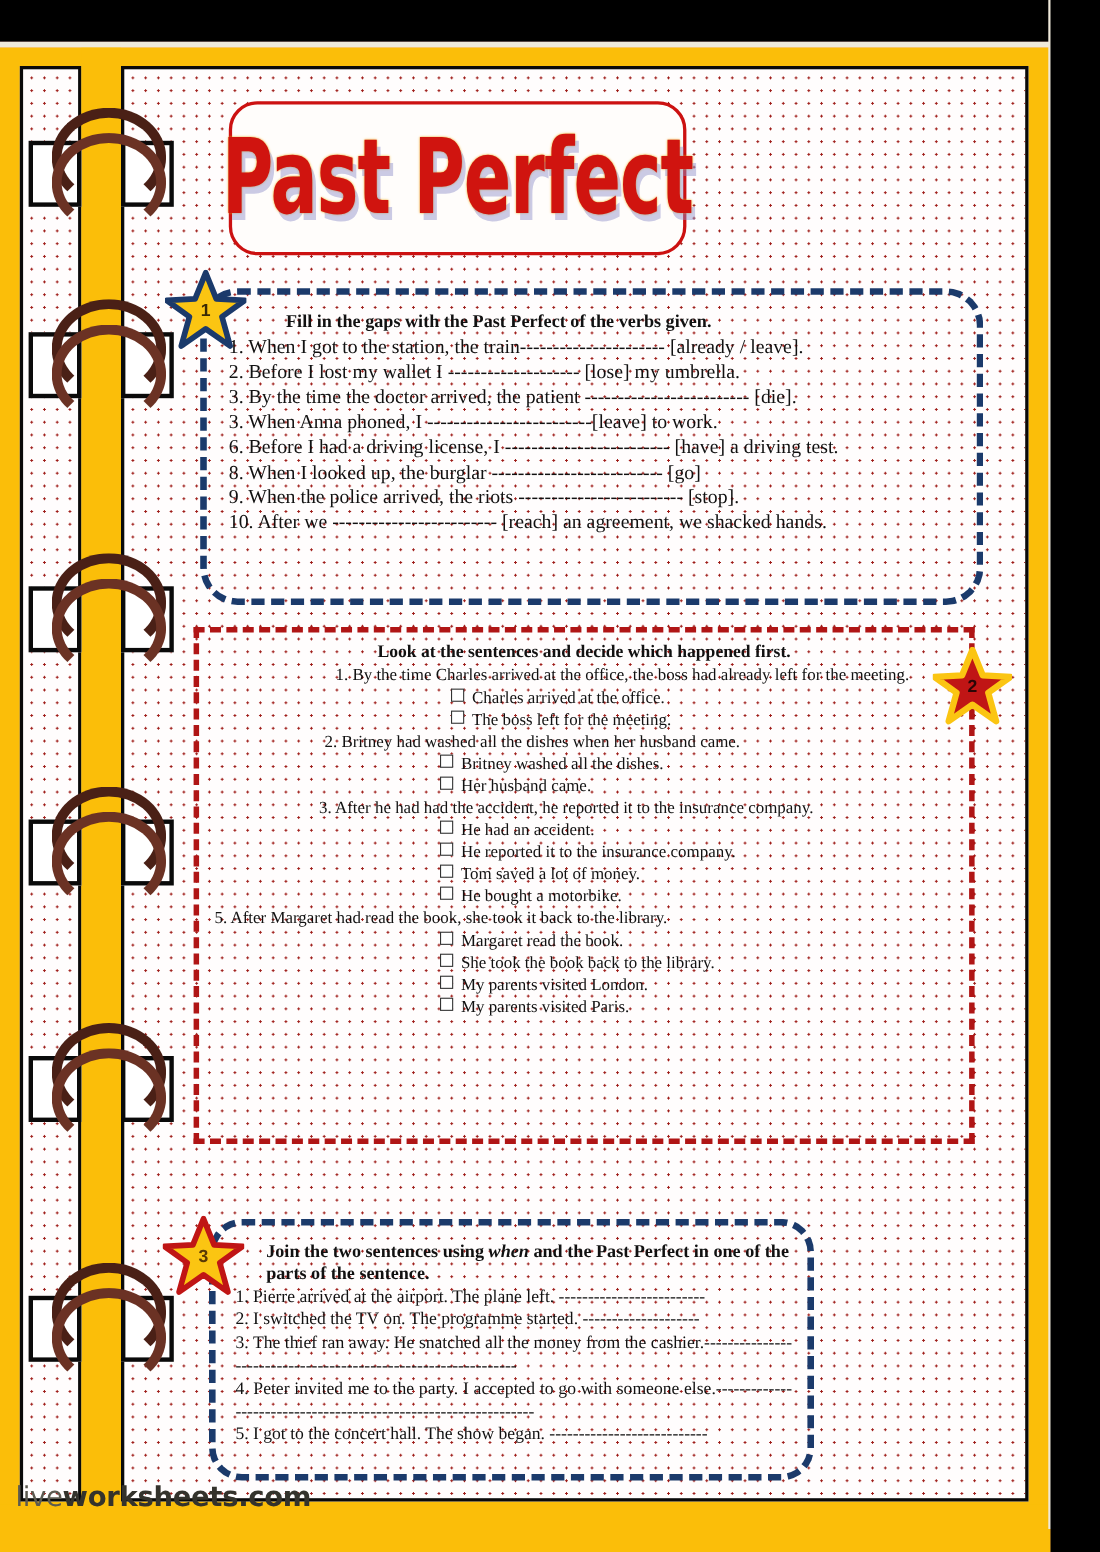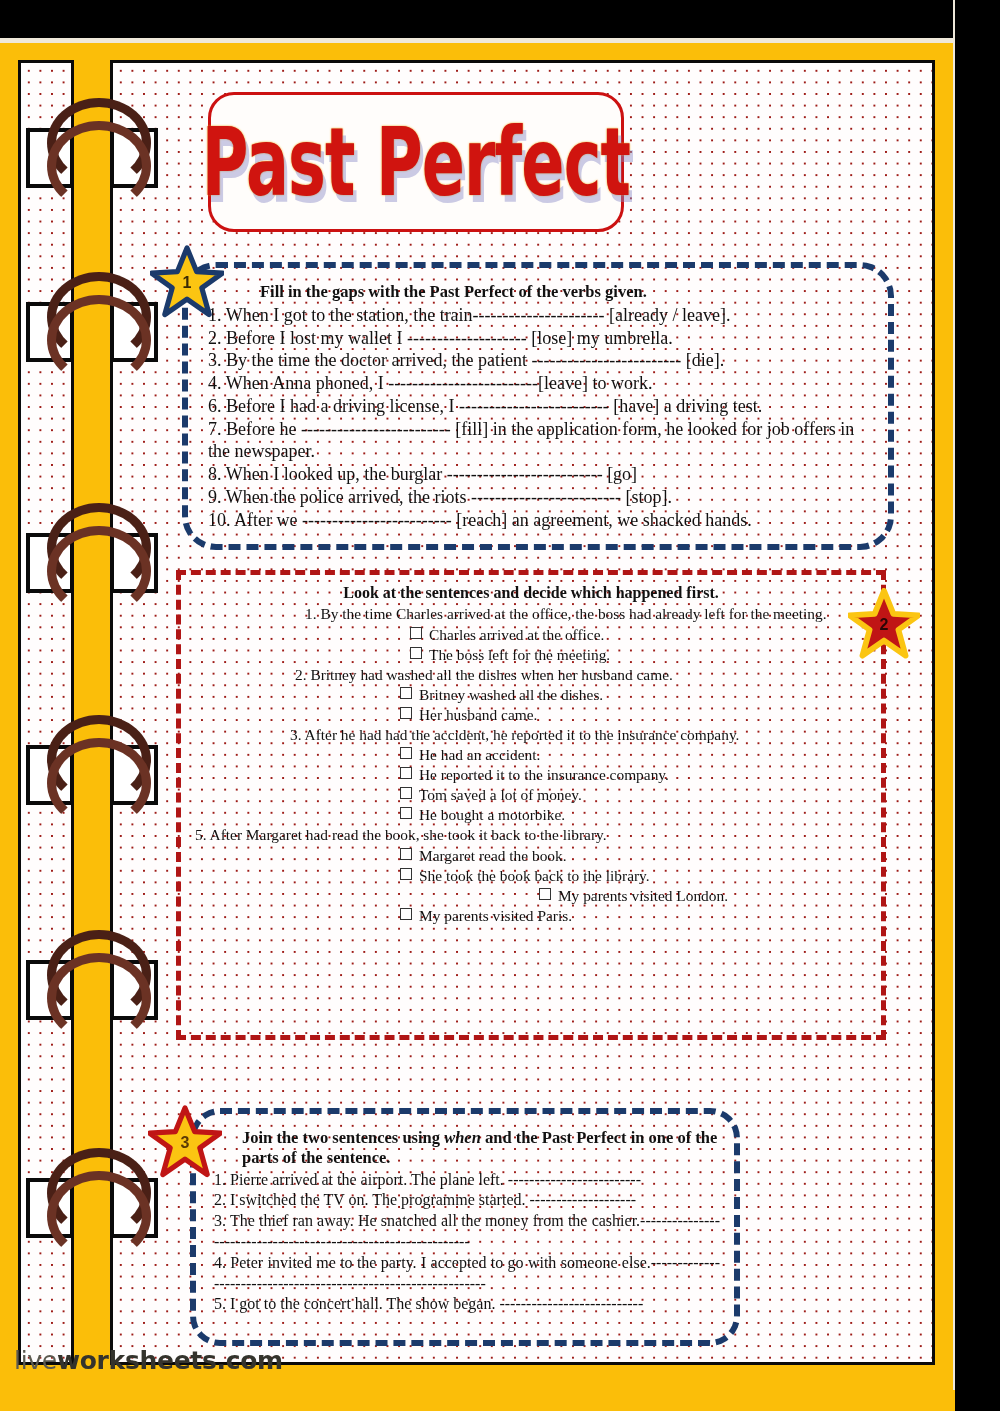--- a/index.html
+++ b/index.html
@@ -204,23 +204,22 @@
   <div class="title-box">
     <span class="title-text">Past Perfect</span>
   </div>
 
   <div class="ex-box" id="ex1">
     <div class="ex-inner">
       <p class="ex-head">Fill in the gaps with the Past Perfect of the verbs given.</p>
       <p class="q">1. When I got to the station, the train---------------------- [already / leave].</p>
       <p class="q">2. Before I lost my wallet I -------------------- [lose] my umbrella.</p>
       <p class="q">3. By the time the doctor arrived, the patient ------------------------- [die].</p>
-      <p class="q">4. When Anna phoned, I -------------------------[leave] to work.</p>
+      <p class="q">3. When Anna phoned, I -------------------------[leave] to work.</p>
       <p class="q">6. Before I had a driving license, I ------------------------- [have] a driving test.</p>
-      <p class="q">7. Before he ------------------------- [fill] in the application form, he looked for job offers in the newspaper.</p>
       <p class="q">8. When I looked up, the burglar -------------------------- [go]</p>
       <p class="q">9. When the police arrived, the riots ------------------------- [stop].</p>
       <p class="q">10. After we ------------------------- [reach] an agreement, we shacked hands.</p>
     </div>
   </div>
 
   <div class="ex-box" id="ex2">
     <div class="ex-inner">
       <p class="ex-head">Look at the sentences and decide which happened first.</p>
 
@@ -236,21 +235,21 @@
       <p class="opt" style="padding-left:205px;"><span class="cbox"></span><span>He had an accident.</span></p>
       <p class="opt" style="padding-left:205px;"><span class="cbox"></span><span>He reported it to the insurance company.</span></p>
 
       <p class="opt" style="padding-left:205px;"><span class="cbox"></span><span>Tom saved a lot of money.</span></p>
       <p class="opt" style="padding-left:205px;"><span class="cbox"></span><span>He bought a motorbike.</span></p>
 
       <p class="q" style="padding-left:0px;">5. After Margaret had read the book, she took it back to the library.</p>
       <p class="opt" style="padding-left:205px;"><span class="cbox"></span><span>Margaret read the book.</span></p>
       <p class="opt" style="padding-left:205px;"><span class="cbox"></span><span>She took the book back to the library.</span></p>
 
-      <p class="opt" style="padding-left:205px;text-align:center;"><span class="cbox"></span><span>My parents visited London.</span></p>
+      <p class="opt" style="padding-left:205px;"><span class="cbox"></span><span>My parents visited London.</span></p>
       <p class="opt" style="padding-left:205px;"><span class="cbox"></span><span>My parents visited Paris.</span></p>
     </div>
   </div>
 
   <div class="ex-box" id="ex3">
     <div class="ex-inner">
       <p class="ex-head"><span>Join the two sentences using </span><i>when</i><span> and the Past Perfect in one of the parts of the sentence.</span></p>
       <p class="q">1. Pierre arrived at the airport. The plane left. -------------------------</p>
       <p class="q">2. I switched the TV on. The programme started. --------------------</p>
       <p class="q">3. The thief ran away. He snatched all the money from the cashier.---------------------------------------------------------------</p>

